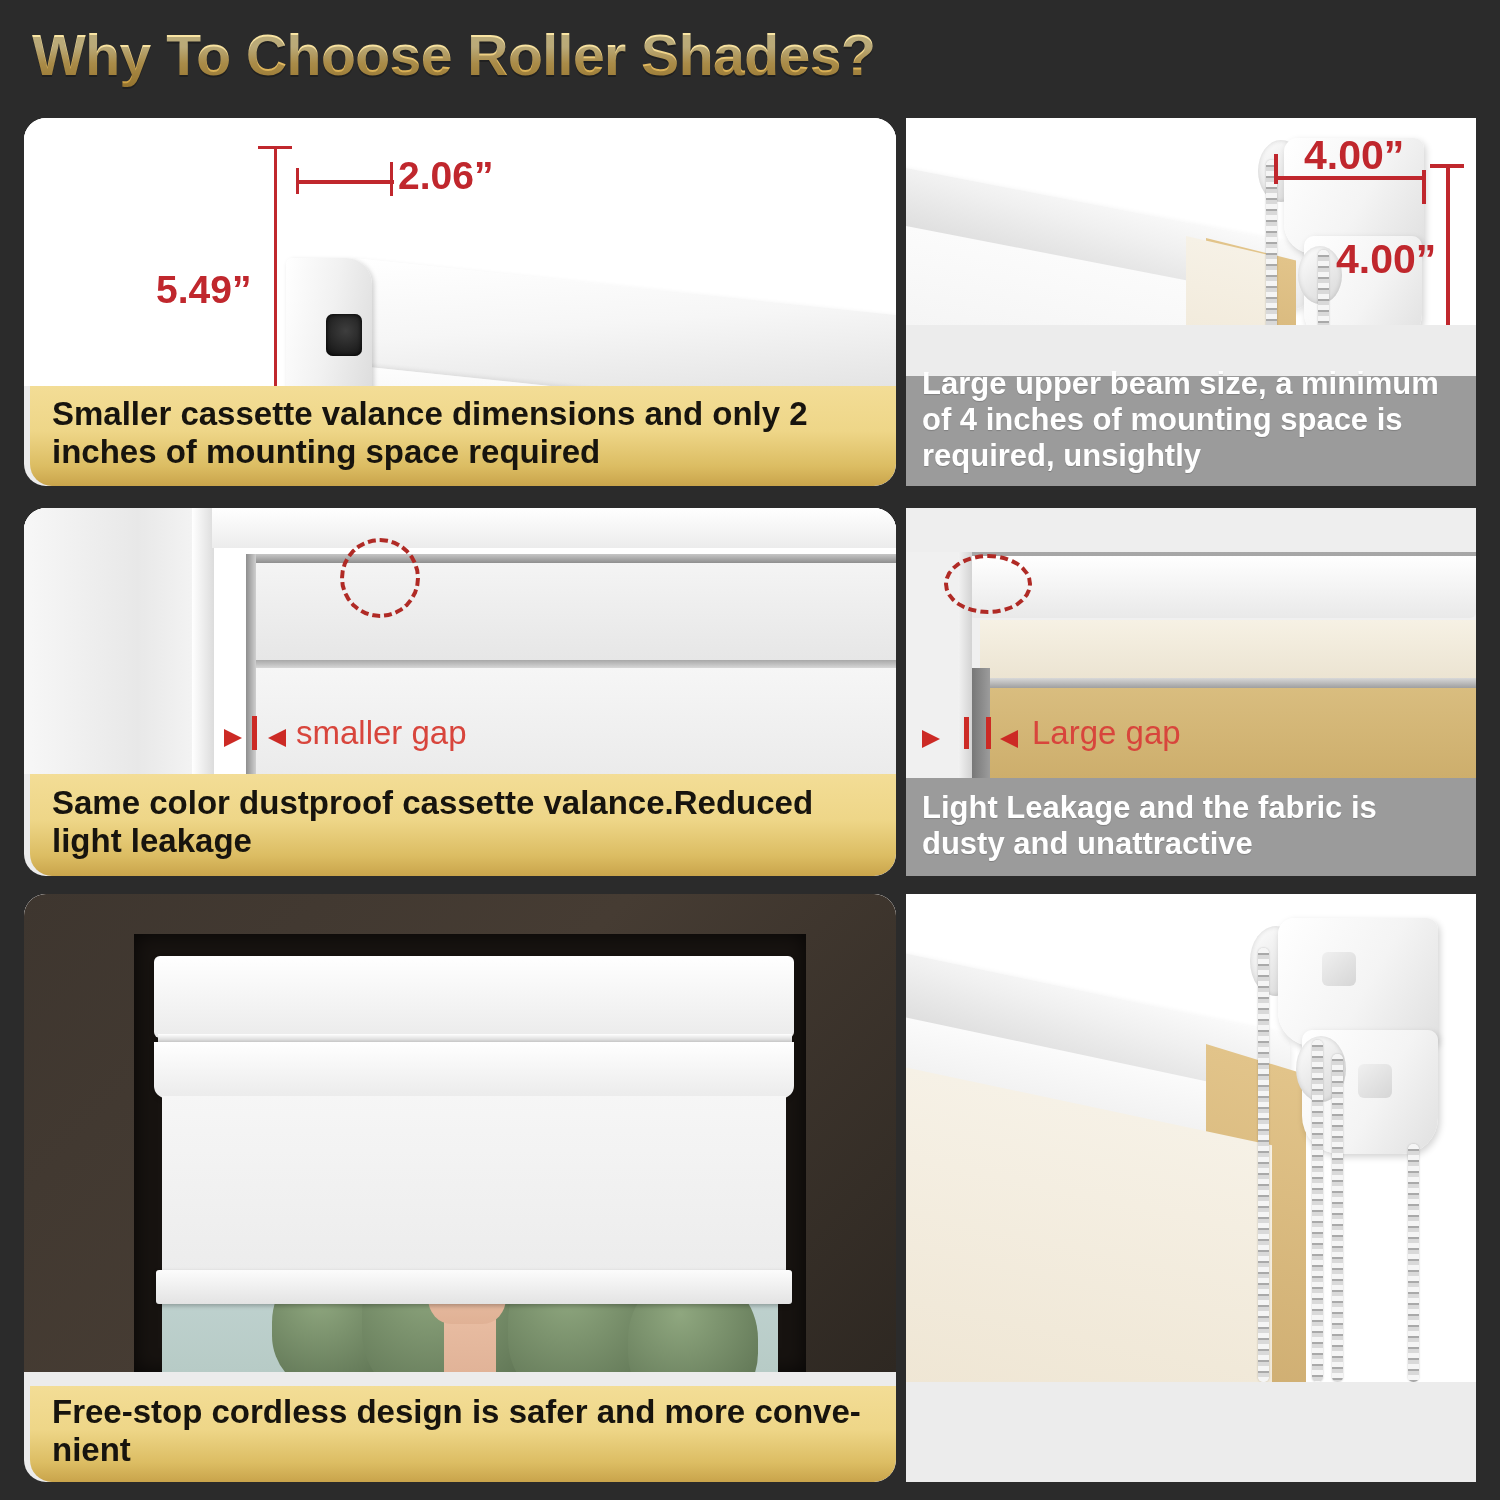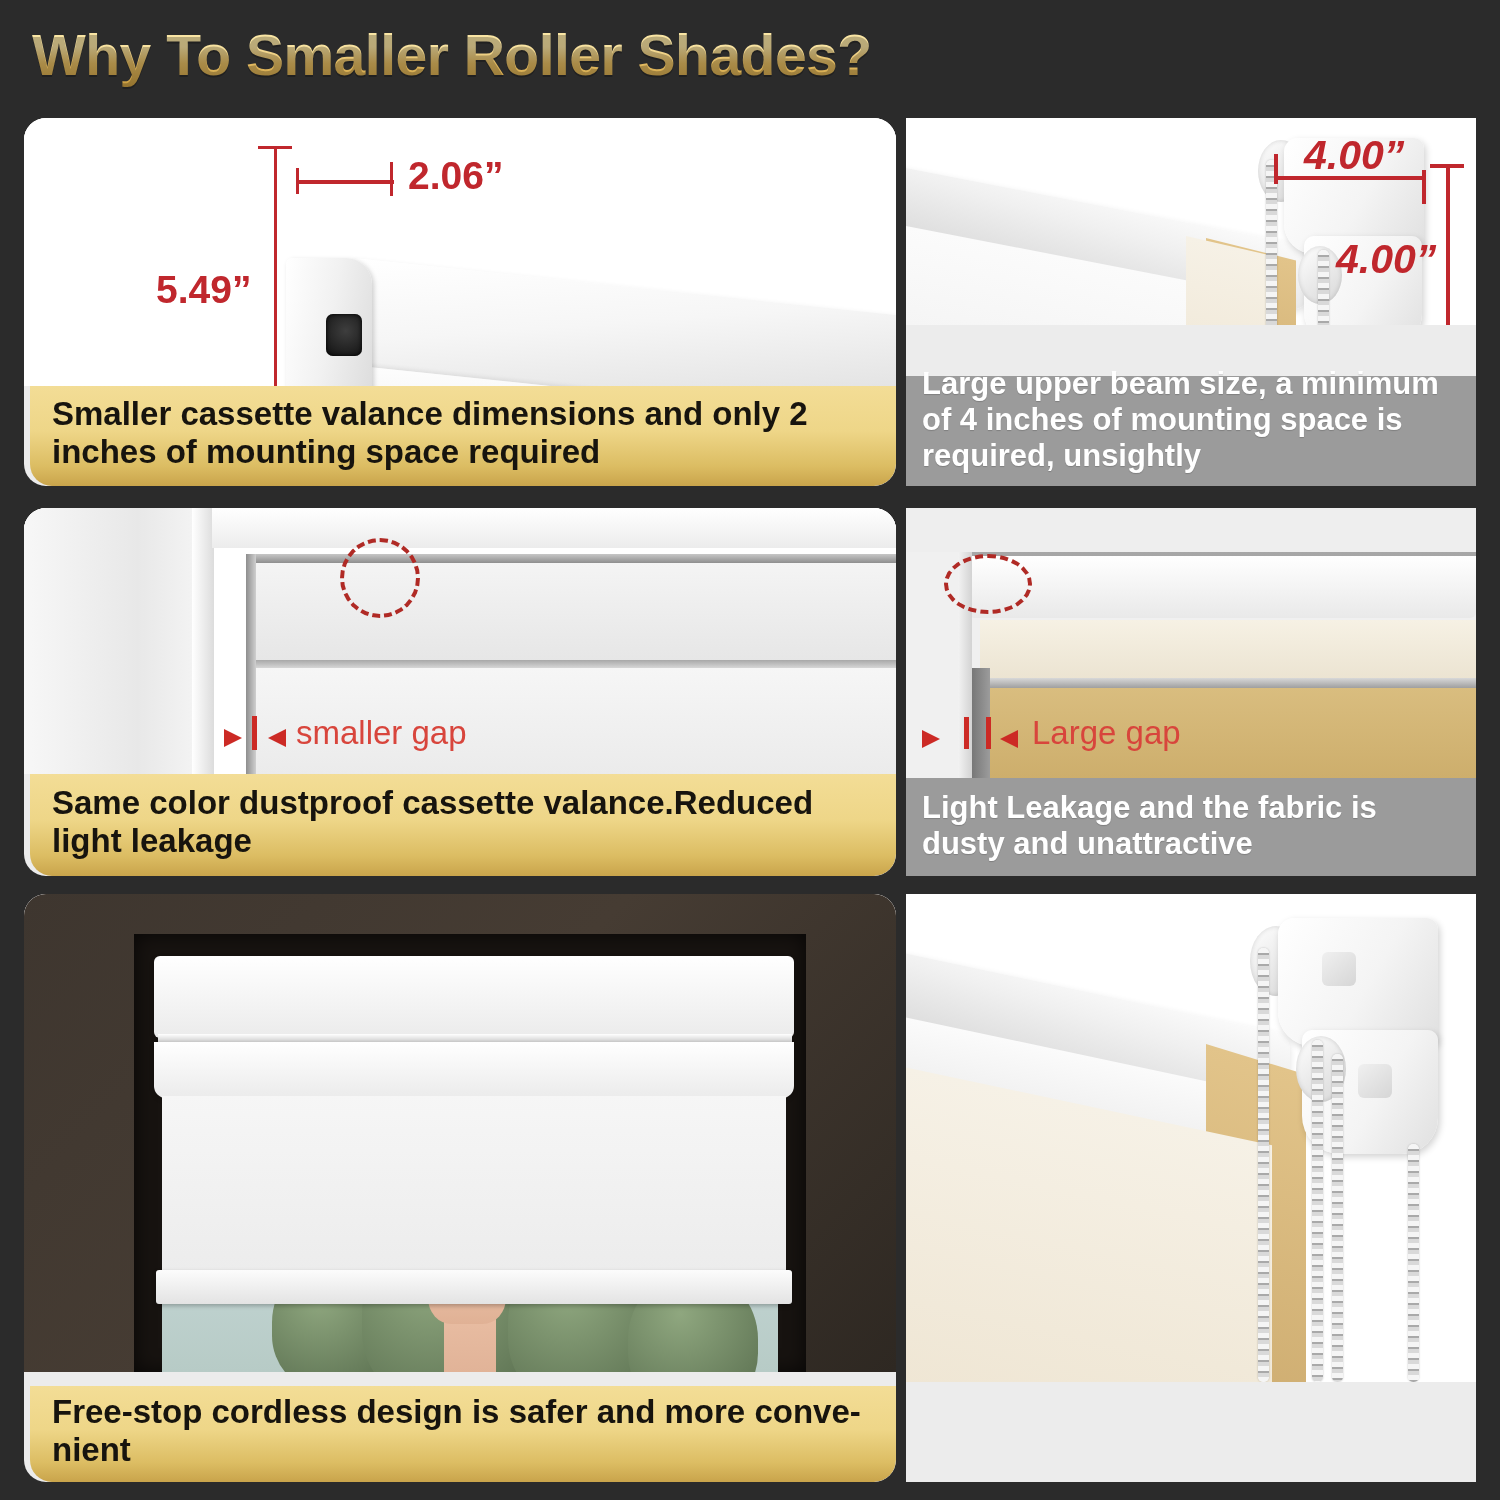--- a/index.html
+++ b/index.html
@@ -119,21 +119,21 @@
   .shade-head{position:absolute;background:linear-gradient(180deg,#ffffff,#ebebeb);box-shadow:0 2px 5px rgba(0,0,0,.2);}
   .bottom-rail{position:absolute;background:linear-gradient(180deg,#fcfcfc,#e3e3e3);box-shadow:0 2px 4px rgba(0,0,0,.25);}
   .hand{position:absolute;background:linear-gradient(180deg,#f2cdb4,#e0b195);border-radius:40% 40% 30% 30%;}
   .arm{position:absolute;background:linear-gradient(180deg,#ecc2a8,#dcac90);border-radius:18px;}
 </style>
 </head>
 <body>
 
 <div class="page">
 
-  <div class="title">Why To Smaller Roller Shades?</div>
+  <div class="title">Why To Choose Roller Shades?</div>
 
   <div class="grid">
 
     <div class="cell col-l row-1">
       <div class="card rounded">
         <div class="photo" style="height:268px;">
           <div class="white-bg"></div>
 
           <div class="p1-valance fab"></div>
           <div class="p1-lip fab"></div>
@@ -143,32 +143,32 @@
           <div class="p1-slot"></div>
 
           <div class="dimline" style="left:250px;top:28px;width:3px;height:310px;"></div>
           <div class="dimline" style="left:234px;top:28px;width:34px;height:3px;"></div>
 
           <div class="dimlabel" style="left:132px;top:150px;font-size:39px;">5.49”</div>
 
           <div class="dimline" style="left:272px;top:62px;width:98px;height:4px;"></div>
           <div class="dimline" style="left:272px;top:50px;width:3px;height:26px;"></div>
           <div class="dimline" style="left:366px;top:44px;width:3px;height:34px;"></div>
-          <div class="dimlabel" style="left:384px;top:36px;font-size:39px;">2.06”</div>
+          <div class="dimlabel" style="left:374px;top:36px;font-size:39px;">2.06”</div>
         </div>
 
         <div class="cap cap-gold" style="height:100px;">
           <div class="cap-text">Smaller cassette valance dimensions and only 2 inches of mounting space required</div>
         </div>
       </div>
     </div>
 
     <div class="cell col-r row-1">
       <div class="card">
-        <div class="photo" style="height:207px;font-style:italic;">
+        <div class="photo" style="height:207px;">
           <div class="white-bg"></div>
 
           <div class="roller-tube fab" style="left:-20px;top:46px;width:420px;height:66px;transform:skewY(11deg);transform-origin:left top;border-radius:4px 14px 14px 4px;"></div>
           <div class="roller-fabric white fab" style="left:-20px;top:104px;width:380px;height:180px;transform:skewY(11deg);transform-origin:left top;"></div>
           <div class="roller-back" style="left:300px;top:120px;width:90px;height:170px;transform:skewY(14deg);transform-origin:left top;"></div>
           <div class="roller-fabric fab" style="left:280px;top:118px;width:86px;height:170px;transform:skewY(13deg);transform-origin:left top;"></div>
 
           <div class="endcap" style="left:352px;top:22px;width:46px;height:62px;"></div>
           <div class="bracket" style="left:378px;top:20px;width:140px;height:116px;border-radius:14px 10px 10px 30px;"></div>
           <div class="bracket" style="left:398px;top:118px;width:118px;height:110px;border-radius:10px 10px 32px 34px;"></div>

